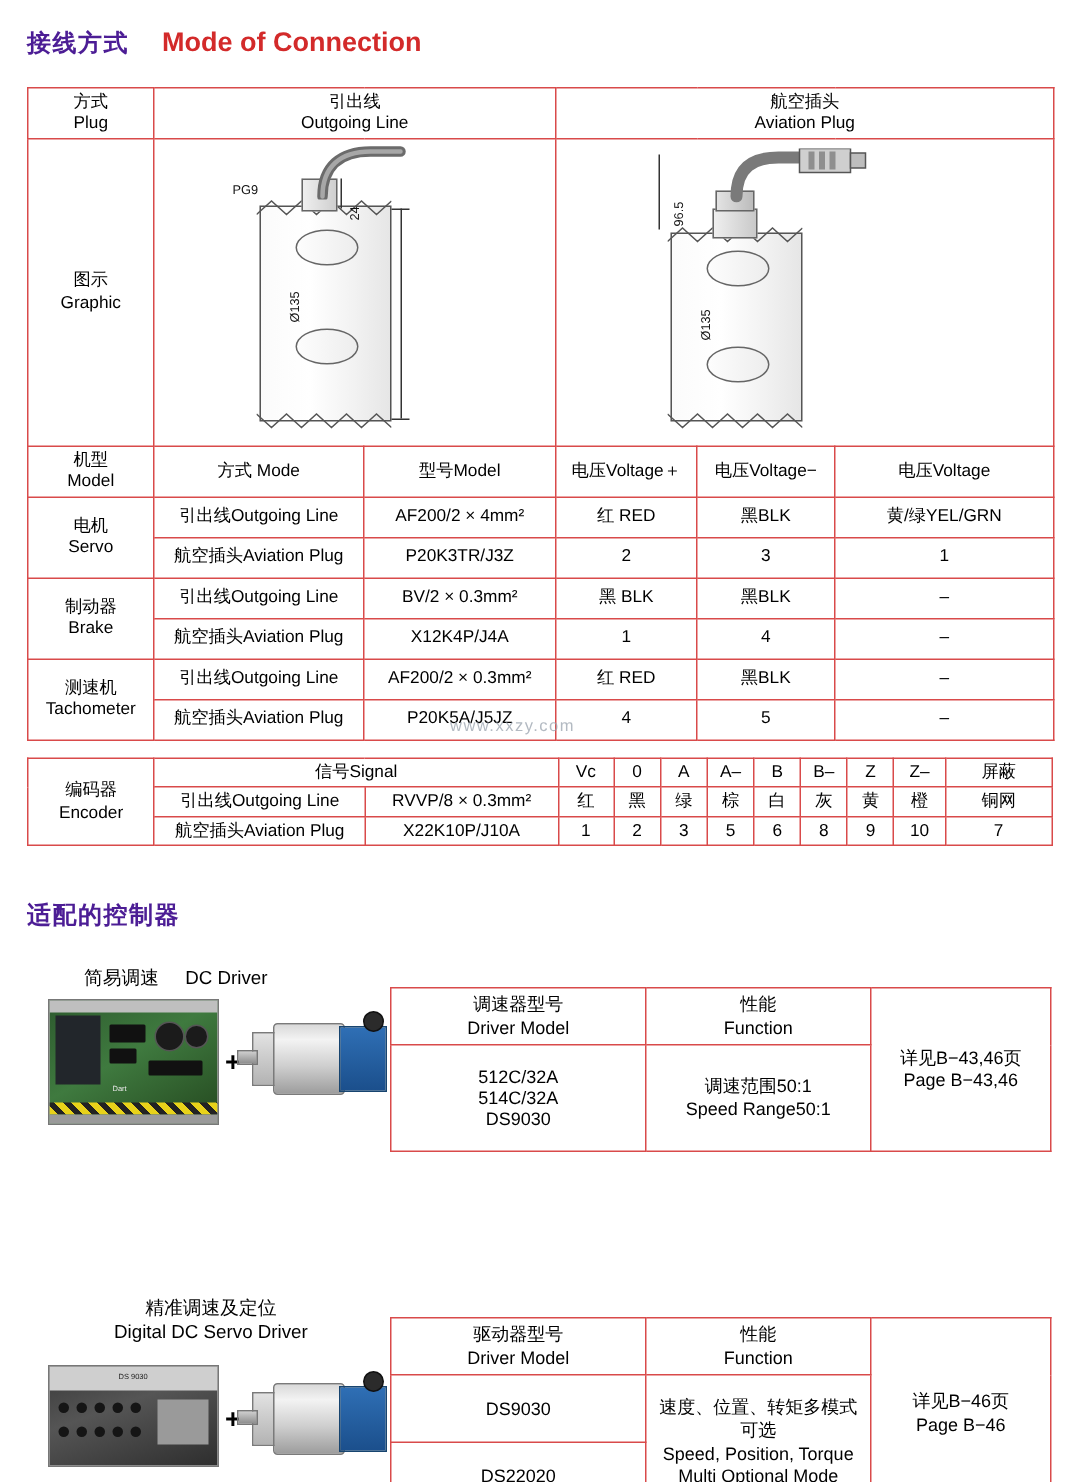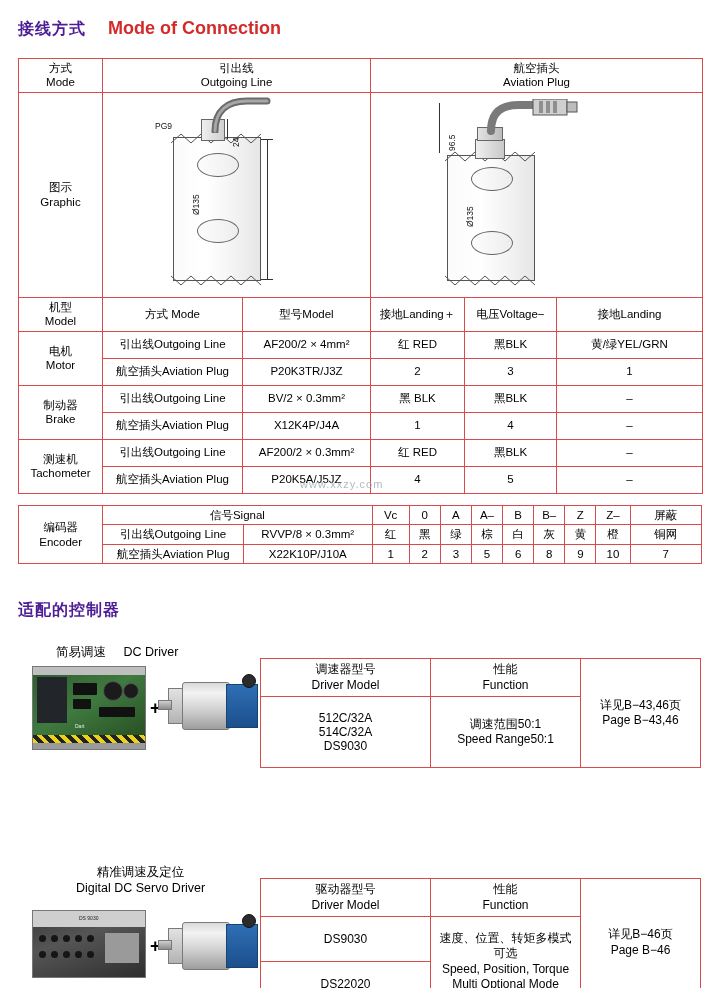--- a/index.html
+++ b/index.html
@@ -159,21 +159,21 @@
       <col style="width:128px">
       <col style="width:94px">
       <col style="width:92px">
       <col style="width:146px">
     </colgroup>
     <tbody>
 
       <tr>
         <td class="hdr-mode two-line">
           <span class="cnline">方式</span>
-          <span class="enline">Mode</span>
+          <span class="enline">Plug</span>
         </td>
         <td class="hdr-mode two-line" colspan="2">
           <span class="cnline">引出线</span>
           <span class="enline">Outgoing Line</span>
         </td>
         <td class="hdr-mode two-line" colspan="3">
           <span class="cnline">航空插头</span>
           <span class="enline">Aviation Plug</span>
         </td>
       </tr>
@@ -244,29 +244,29 @@
         </td>
       </tr>
 
       <tr>
         <td class="two-line">
           <span class="cnline">机型</span>
           <span class="enline">Model</span>
         </td>
         <td>方式 Mode</td>
         <td>型号Model</td>
-        <td>接地Landing＋</td>
+        <td>电压Voltage＋</td>
         <td>电压Voltage−</td>
-        <td>接地Landing</td>
+        <td>电压Voltage</td>
       </tr>
 
       <tr>
         <td rowspan="2" class="two-line">
           <span class="cnline">电机</span>
-          <span class="enline">Motor</span>
+          <span class="enline">Servo</span>
         </td>
         <td>引出线Outgoing Line</td>
         <td>AF200/2 × 4mm²</td>
         <td>红 RED</td>
         <td>黑BLK</td>
         <td>黄/绿YEL/GRN</td>
       </tr>
       <tr>
         <td>航空插头Aviation Plug</td>
         <td>P20K3TR/J3Z</td>

